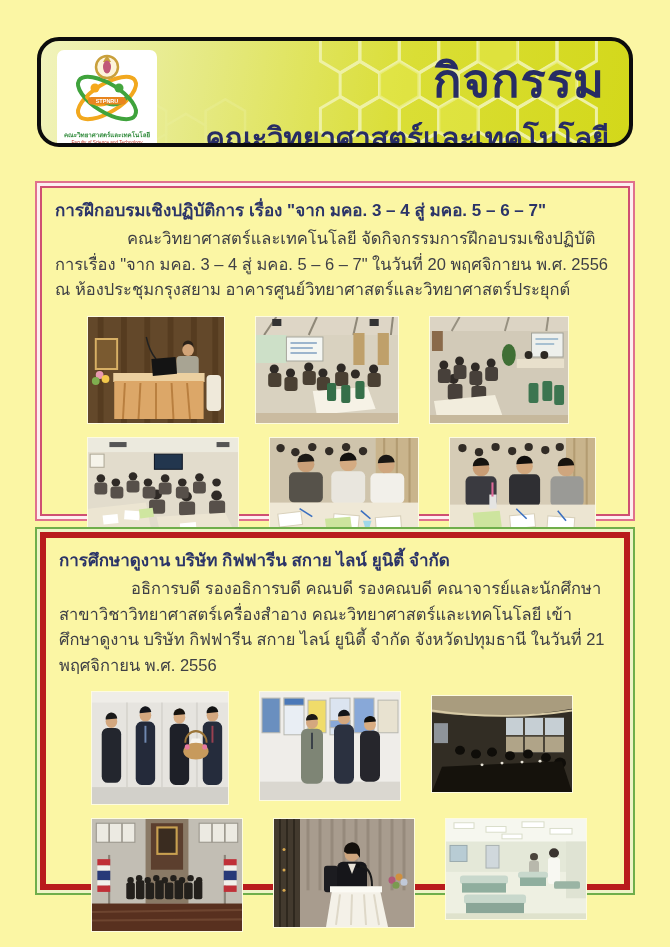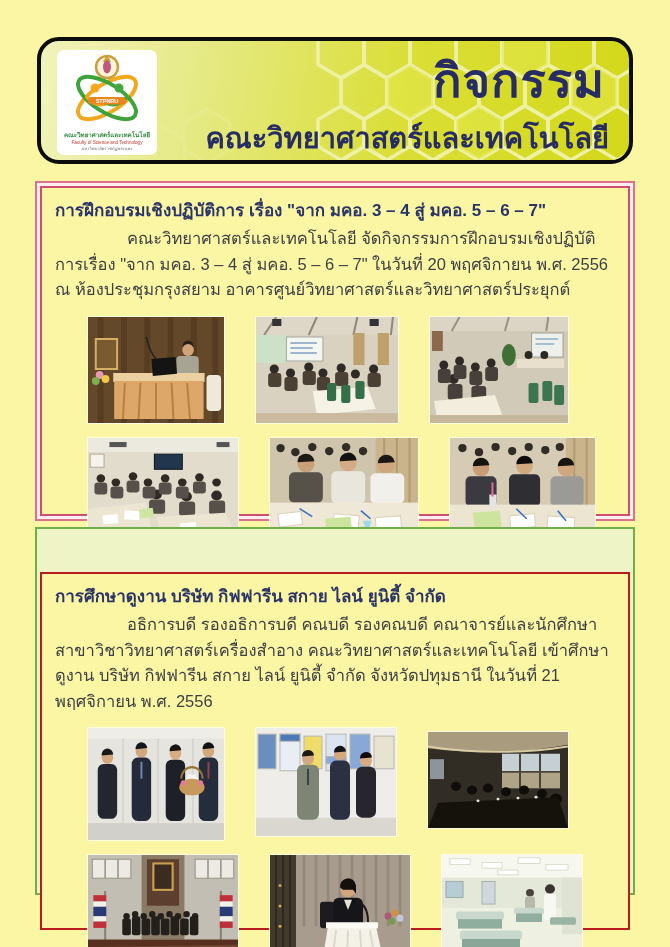--- a/index.html
+++ b/index.html
@@ -3,21 +3,21 @@
 <meta charset="utf-8">
 <style>
   html,body{margin:0;padding:0;}
   body{
     width:670px;height:947px;position:relative;overflow:hidden;
     background:#fbf6a4;
     font-family:"Liberation Sans","DejaVu Sans",sans-serif;
   }
   
   .header{
-    position:absolute;left:37px;top:37px;width:596px;height:127px;
+    position:absolute;left:37px;top:37px;width:596px;height:110px;
     box-sizing:border-box;border:4px solid #0c0c0c;border-radius:22px;
     background:linear-gradient(100deg,#f1f3bc 0%,#e5e982 28%,#dade35 62%,#d3d81a 100%);
     overflow:hidden;
   }
   .hexes{position:absolute;left:0;top:0;width:100%;height:100%;}
   .logo{
     position:absolute;left:16px;top:9px;width:100px;height:105px;
     background:#ffffff;border-radius:7px;overflow:hidden;
   }
   .h-title{
@@ -30,21 +30,21 @@
   }
   
   .section{position:absolute;left:35px;width:600px;box-sizing:border-box;}
   #section-1{top:181px;height:340px;}
   #section-2{top:527px;height:368px;}
   .frame-outer{height:100%;box-sizing:border-box;padding:3px;}
   #section-1 .frame-outer{border:2px solid #e0718d;background:#fdeff0;}
   #section-2 .frame-outer{border:2px solid #6fae4b;background:#eef4c6;}
   .frame-inner{height:100%;box-sizing:border-box;padding:6px 13px;background:#fbf6a4;}
   #section-1 .frame-inner{border:2px solid #cf4f72;}
-  #section-2 .frame-inner{border:2px solid #b91c1c;margin-top:40px;}
+  #section-2 .frame-inner{border:6px solid #b91c1c;}
   .sec-title{font-size:17px;font-weight:bold;color:#2b3468;margin:2px 0 3px 0;}
   .sec-body{font-size:16.5px;color:#3f4046;line-height:1.55;text-indent:72px;margin:0;}
   .photo-row{display:flex;gap:30px;margin:13px 0 0 32px;align-items:flex-start;}
   .ph{flex:none;display:block;border:1px solid #fdfbe0;}
 </style>
 </head>
 <body>
 
 <div class="header">
   <svg class="hexes" viewBox="0 0 588 119">

